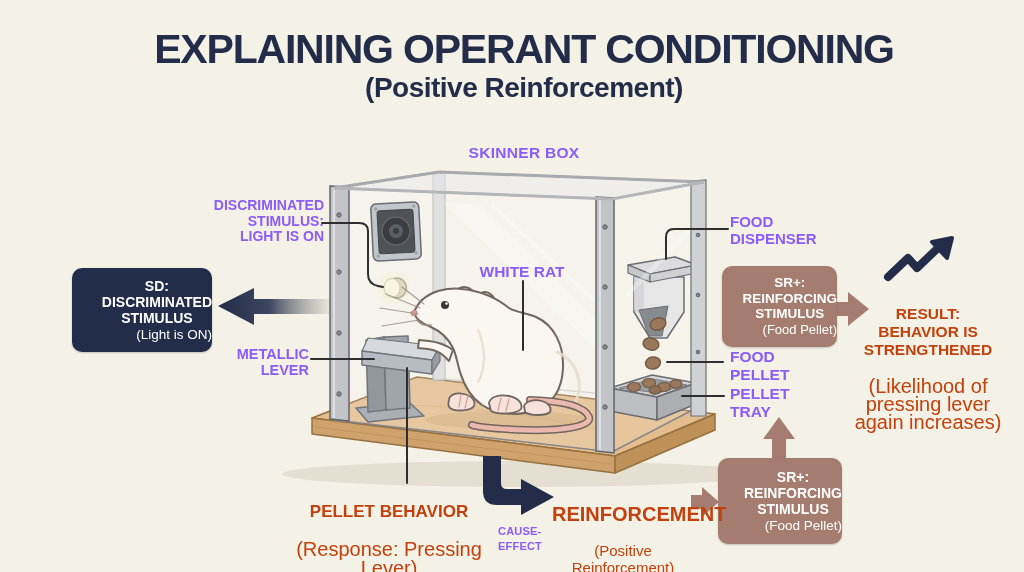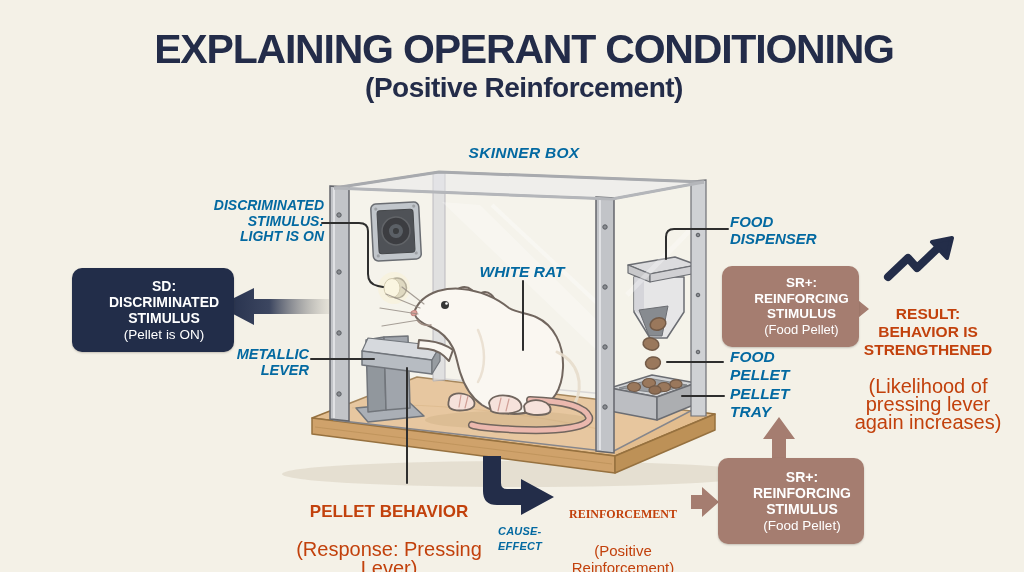--- a/index.html
+++ b/index.html
@@ -7,46 +7,46 @@
     position:relative;width:1024px;height:572px;overflow:hidden;
     background:#f4f1e7;font-family:"Liberation Sans",sans-serif;margin-left:12px;
   }
   svg.art{position:absolute;left:0;top:0;z-index:1;}
   .layer{position:absolute;z-index:2;}
   
   .title-wrap{left:0;top:26px;width:1024px;text-align:center;color:#232c49;}
   .title-l1{font-size:41px;font-weight:bold;letter-spacing:-1.2px;line-height:46px;}
   .title-l2{font-size:28px;font-weight:bold;letter-spacing:-0.5px;line-height:32px;}
   
-  .lbl{position:absolute;z-index:2;color:#0369a1;font-weight:bold;white-space:pre-line;font-style:italic;}
+  .lbl{position:absolute;z-index:2;color:#8b5cf6;font-weight:bold;white-space:pre-line;}
   .lbl-skinner{left:412px;top:144px;width:200px;text-align:center;font-size:15.5px;letter-spacing:.3px;}
   .lbl-disc{left:170px;top:198px;width:142px;text-align:right;font-size:14px;line-height:15.5px;}
   .lbl-lever{left:200px;top:346px;width:97px;text-align:right;font-size:14.5px;line-height:16px;}
   .lbl-rat{left:430px;top:263px;width:160px;text-align:center;font-size:15.5px;}
   .lbl-dispenser{left:718px;top:213px;font-size:15px;line-height:17px;}
   .lbl-foodpellet{left:718px;top:348px;font-size:15.5px;line-height:18px;}
   .lbl-pellettray{left:718px;top:385px;font-size:15.5px;line-height:18px;}
   .lbl-cause{left:486px;top:524px;font-size:11px;line-height:15px;letter-spacing:.2px;}
   
   .tblock{position:absolute;z-index:2;color:#c2410c;text-align:center;white-space:pre-line;}
   .tblock .t{font-weight:bold;display:block;}
   .tblock .s{font-weight:normal;display:block;}
   .tb-result{left:840px;top:287px;width:152px;}
   .tb-result .t{font-size:15.5px;line-height:18px;}
   .tb-result .s{font-size:20px;line-height:18px;}
   .tb-operant{left:272px;top:484px;width:210px;}
   .tb-operant .t{font-size:17px;line-height:20px;}
   .tb-operant .s{font-size:20px;line-height:19px;}
   .tb-reinf{left:540px;top:487px;width:142px;}
-  .tb-reinf .t{font-size:12px;line-height:19px;font-family:Liberation Serif, serif;}
+  .tb-reinf .t{font-size:20px;line-height:19px;}
   .tb-reinf .s{font-size:15px;line-height:17px;}
   
   .cbox{position:absolute;z-index:2;border-radius:10px;color:#ffffff;display:flex;
-        flex-direction:column;align-items:center;justify-content:center;
-        text-align:center;white-space:pre-line;box-shadow:0 1px 2px rgba(60,50,40,.25);padding-left:22px;}
+        flex-direction:column;align-items:flex-end;justify-content:center;
+        text-align:center;white-space:pre-line;box-shadow:0 1px 2px rgba(60,50,40,.25);}
   .cbox .t{font-weight:bold;}
   .cbox .s{font-weight:normal;}
   .box-sd{left:60px;top:268px;width:140px;height:84px;background:#222d49;}
   .box-sd .t{font-size:14px;line-height:16px;}
   .box-sd .s{font-size:13.5px;line-height:17px;}
   .box-sr1{left:710px;top:266px;width:115px;height:81px;background:#a57d70;}
   .box-sr1 .t{font-size:13.5px;line-height:15.5px;}
   .box-sr1 .s{font-size:13px;line-height:16px;}
   .box-sr2{left:706px;top:458px;width:124px;height:86px;background:#a57d70;}
   .box-sr2 .t{font-size:14px;line-height:16px;}
@@ -247,21 +247,21 @@
 DISPENSER</div>
   <div class="lbl lbl-foodpellet">FOOD
 PELLET</div>
   <div class="lbl lbl-pellettray">PELLET
 TRAY</div>
 
   <div class="cbox box-sd">
     <span class="t">SD:
 DISCRIMINATED
 STIMULUS</span>
-    <span class="s">(Pellet is ON)</span>
+    <span class="s">(Light is ON)</span>
   </div>
   <div class="cbox box-sr1">
     <span class="t">SR+:
 REINFORCING
 STIMULUS</span>
     <span class="s">(Food Pellet)</span>
   </div>
   <div class="cbox box-sr2">
     <span class="t">SR+:
 REINFORCING

